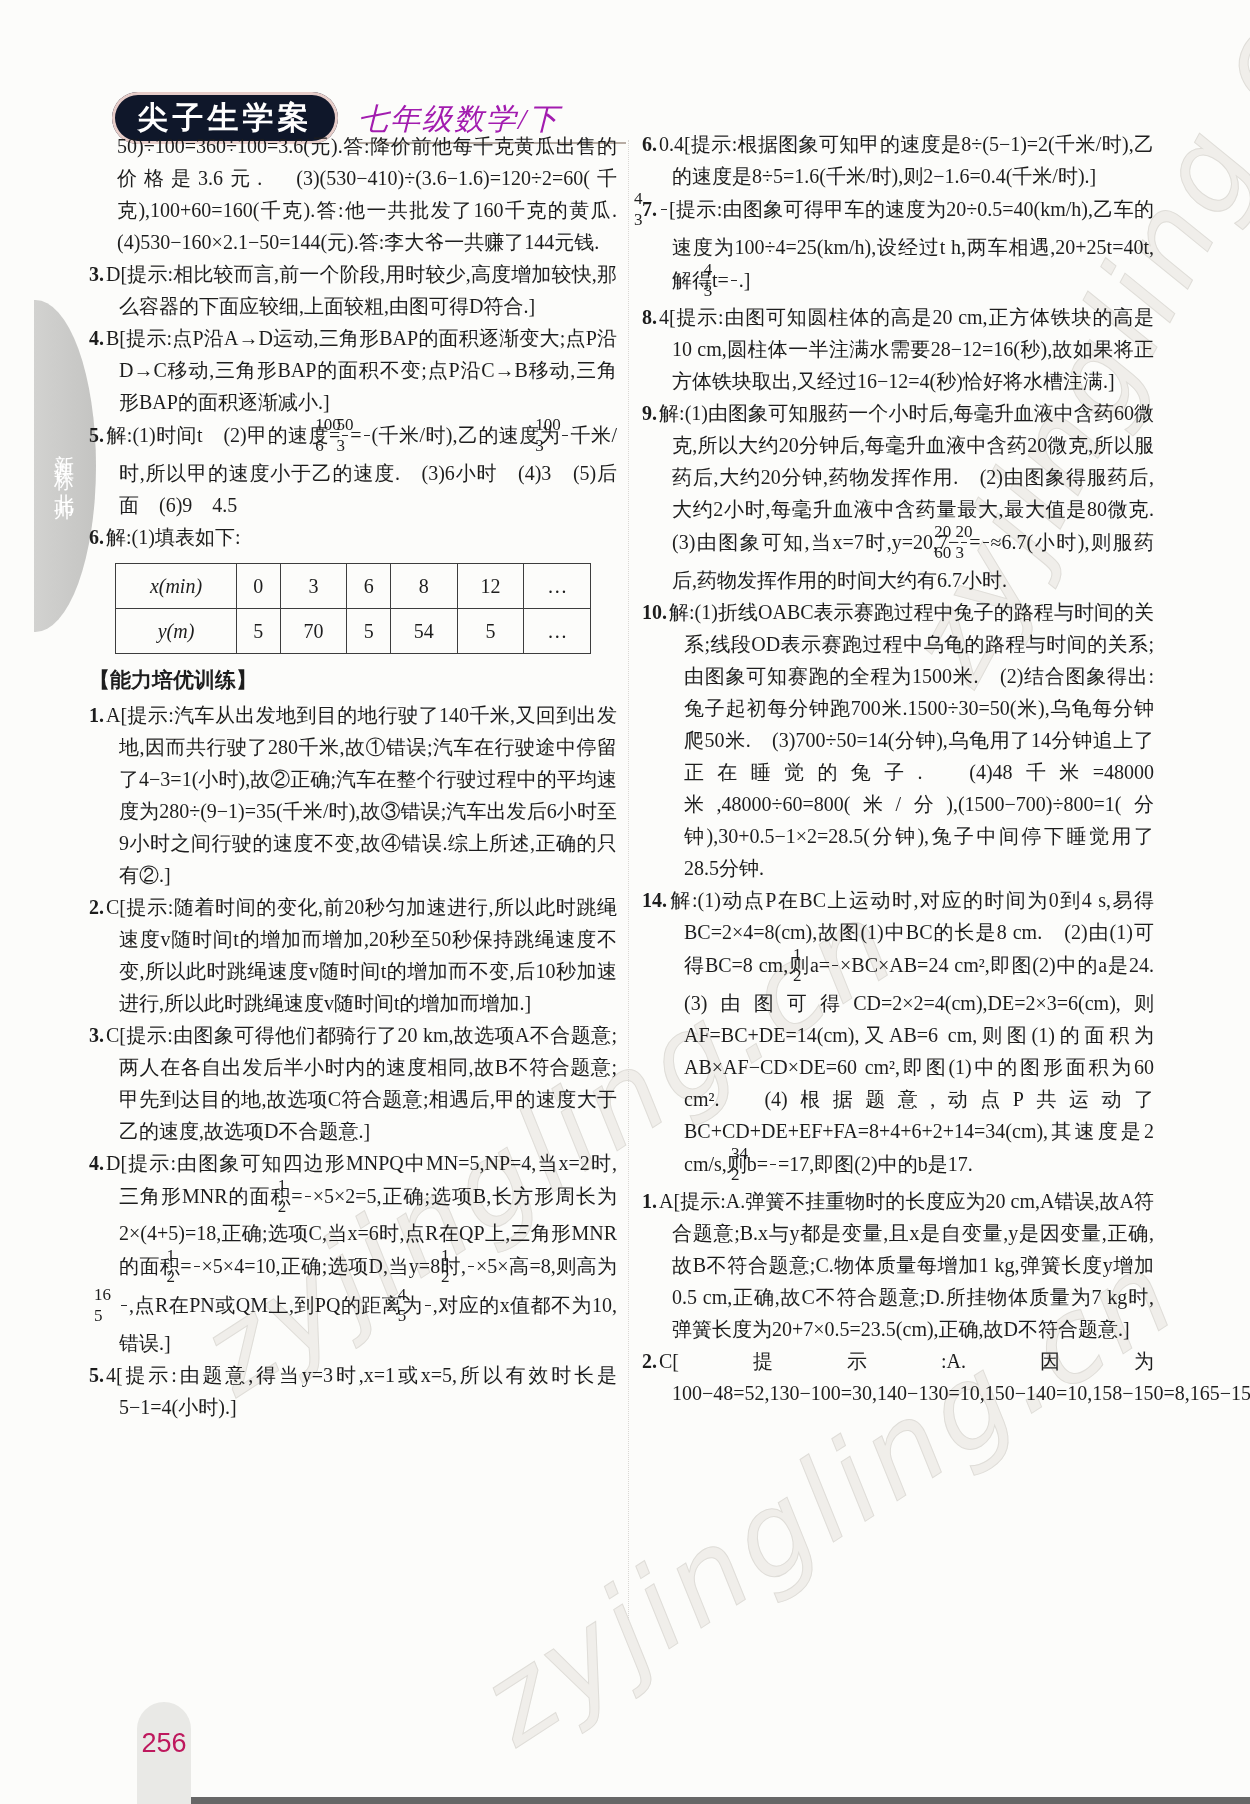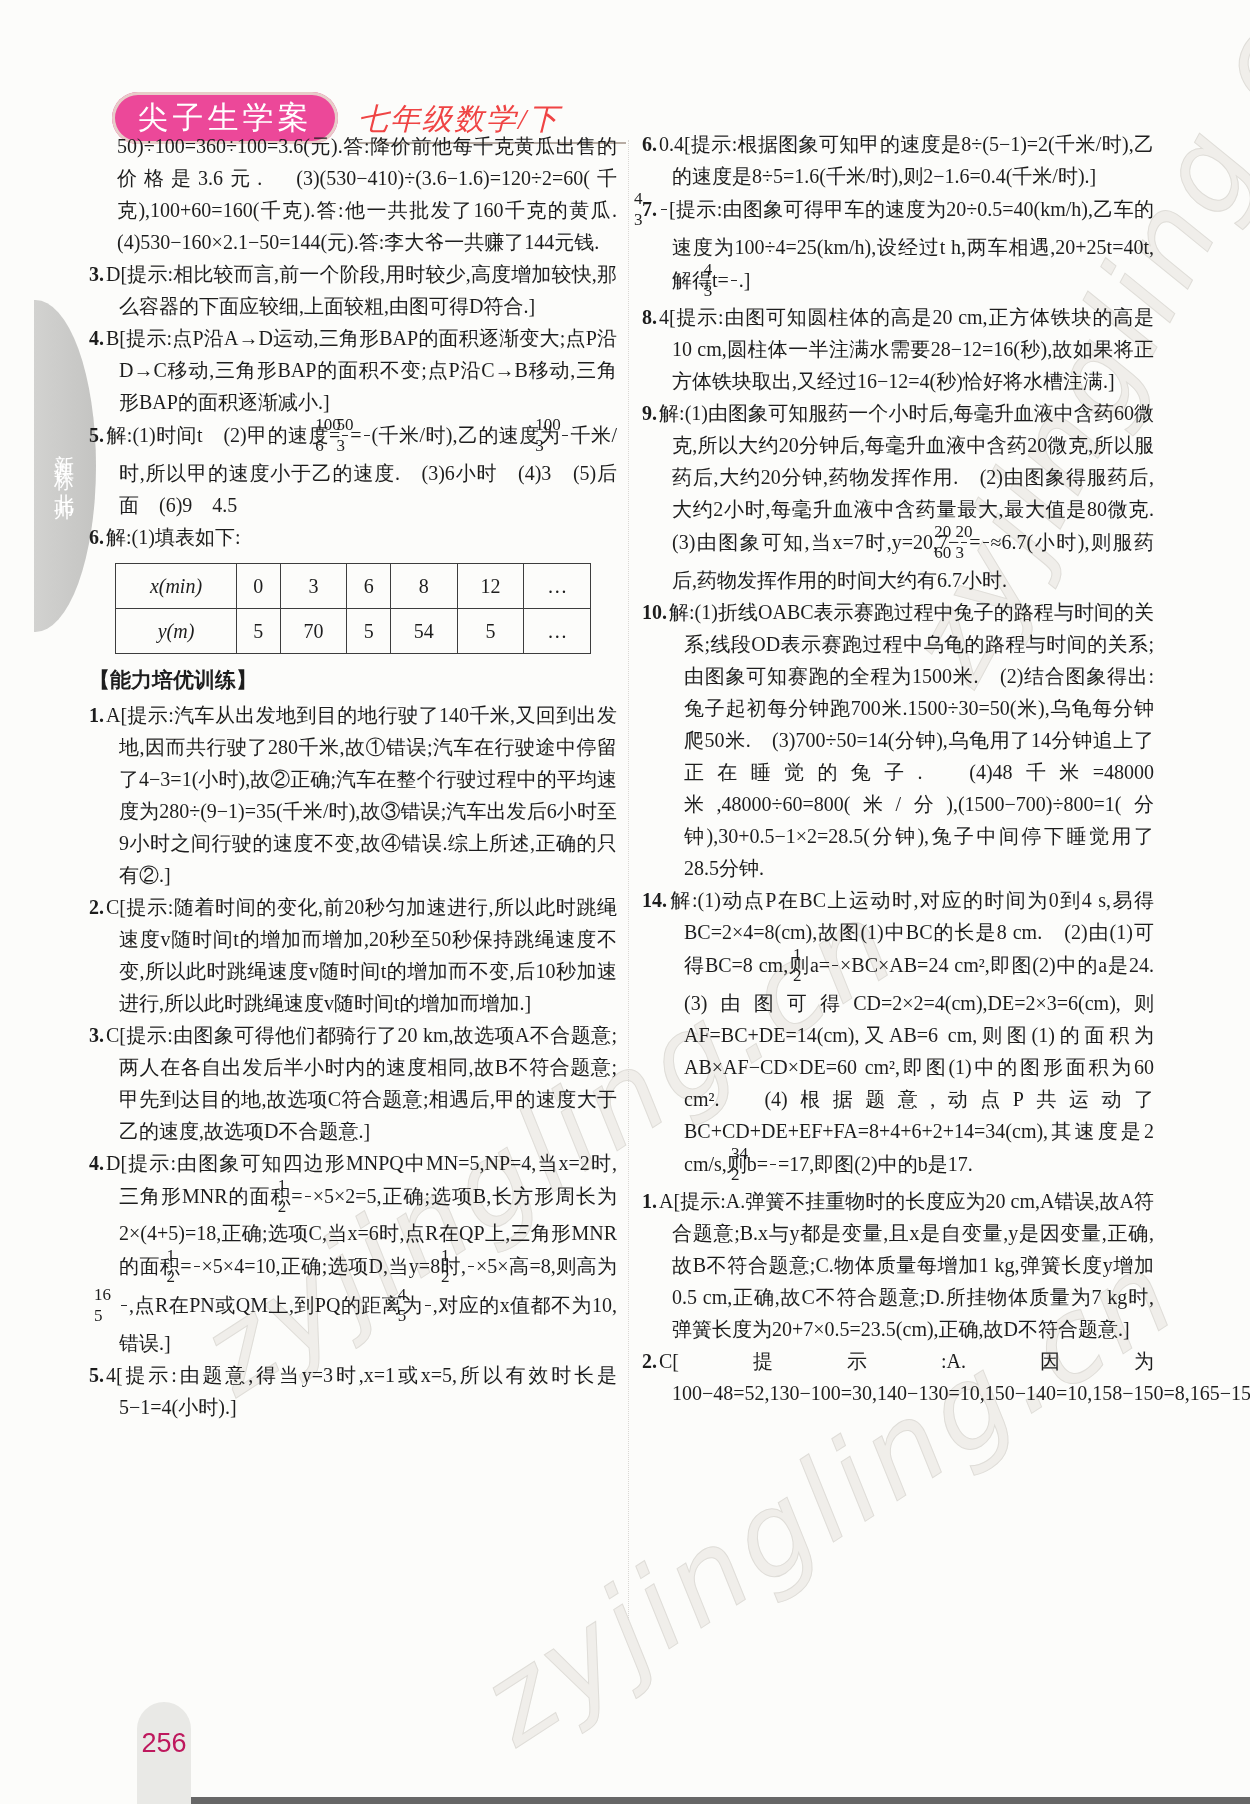--- a/index.html
+++ b/index.html
@@ -5,28 +5,28 @@
   html,body{margin:0;padding:0;}
   body{
     width:1250px;height:1804px;position:relative;overflow:hidden;
     background:#fcfcfa;
     font-family:"Liberation Serif","DejaVu Serif",serif;
     color:#1d1d1d;
   }
   
   .hdr-badge{
     position:absolute;left:112px;top:92px;width:226px;height:52px;
-    background:#ec4899;border-radius:26px;
-    color:#fff;font-weight:normal;font-size:31px;letter-spacing:4px;
+    background:#0f172a;border-radius:26px;
+    color:#fff;font-weight:bold;font-size:31px;letter-spacing:4px;
     display:flex;align-items:center;justify-content:center;
     box-shadow:0 0 0 3px #e7cdc9 inset;
   }
   .hdr-title{
     position:absolute;left:358px;top:96px;width:268px;height:46px;
-    font-size:30px;font-style:italic;color:#ef4444;
+    font-size:30px;font-style:italic;color:#a21caf;
     border-bottom:2px solid #b7aca4;
     display:flex;align-items:center;letter-spacing:2px;
   }
   
   .side-tab{
     position:absolute;left:34px;top:300px;width:62px;height:332px;
     background:linear-gradient(90deg,#d2d2d0,#c4c4c2);
     border-top-right-radius:62px 170px;
     border-bottom-right-radius:62px 170px;
     display:flex;align-items:center;justify-content:center;

